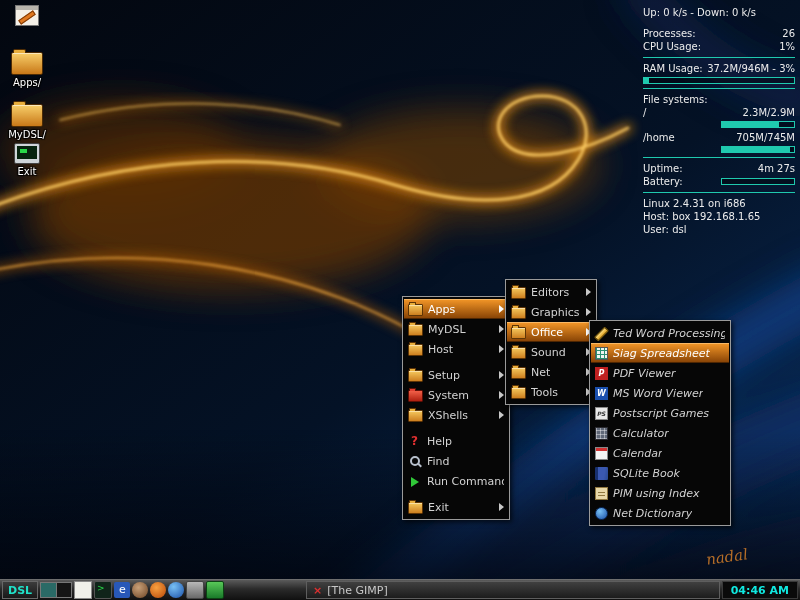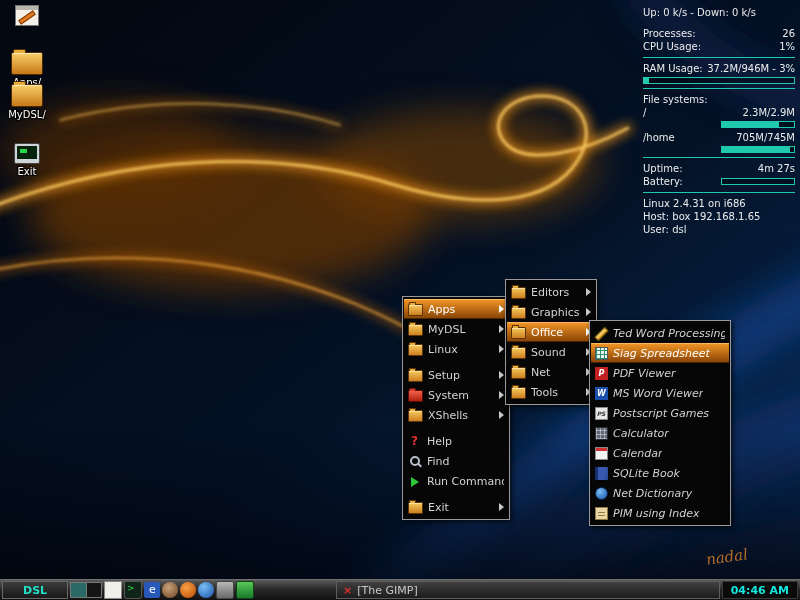--- a/index.html
+++ b/index.html
@@ -99,21 +99,21 @@
 
   
   #menu-root{left:402px;top:296px;width:104px;z-index:10;}
   #menu-apps{left:505px;top:279px;width:88px;z-index:11;}
   #menu-office{left:589px;top:320px;width:138px;z-index:12;font-style:italic;}
 
   
   .taskbar{position:absolute;left:0;right:0;bottom:0;height:21px;z-index:20;
     background:linear-gradient(#5a5a5a,#2a2a2a 45%,#101010);border-top:1px solid #6e6e6e;
     display:flex;align-items:center;gap:2px;padding:0 2px;box-sizing:border-box;}
-  .startbtn{height:16px;display:flex;align-items:center;padding:0 20px;color:#20e0c8;
+  .startbtn{height:16px;display:flex;align-items:center;padding:0 5px;color:#20e0c8;
     font-size:11px;font-weight:bold;background:linear-gradient(#3c3c3c,#181818);border:1px solid #686868;}
   .pager{width:30px;height:14px;display:flex;border:1px solid #777;background:#151515;}
   .pager span{flex:1;}
   .pager .active{background:#2a6a66;border-right:1px solid #777;}
   .tbicon{width:16px;height:16px;flex:0 0 auto;border-radius:2px;position:relative;}
   .tb-doc{background:#f0f0ea;border:1px solid #888;border-radius:0;}
   .tb-term{background:#10241a;border:1px solid #555;}
   .tb-term::before{content:">";position:absolute;left:2px;top:1px;color:#28d848;font-size:9px;}
   .tb-e{background:#2858b8;color:#fff;}
   .tb-e::before{content:"e";position:absolute;left:5px;top:1px;font-size:11px;color:#fff;}
@@ -178,21 +178,21 @@
     <rect y="430" width="800" height="170" fill="url(#fade)"></rect>
   </svg>
 
   <div class="dicon" style="left:0px;top:5px;">
     <div class="dedit"></div>
   </div>
   <div class="dicon" style="left:0px;top:52px;">
     <div class="dfolder"></div>
     <div class="dlabel">Apps/</div>
   </div>
-  <div class="dicon" style="left:0px;top:84px;">
+  <div class="dicon" style="left:0px;top:104px;">
     <div class="dfolder"></div>
     <div class="dlabel">MyDSL/</div>
   </div>
   <div class="dicon" style="left:0px;top:143px;">
     <div class="dexit"></div>
     <div class="dlabel">Exit</div>
   </div>
 
   <div class="signature">nadal</div>
 
@@ -254,21 +254,21 @@
       <span class="mlabel">Apps</span>
       <span class="arrow"></span>
     </div>
     <div class="mitem">
       <span class="mic folder"></span>
       <span class="mlabel">MyDSL</span>
       <span class="arrow"></span>
     </div>
     <div class="mitem">
       <span class="mic folder"></span>
-      <span class="mlabel">Linux</span>
+      <span class="mlabel">Host</span>
       <span class="arrow"></span>
     </div>
     <div class="msep"></div>
     <div class="mitem">
       <span class="mic folder"></span>
       <span class="mlabel">Setup</span>
       <span class="arrow"></span>
     </div>
     <div class="mitem">
       <span class="mic folder-red"></span>
@@ -361,26 +361,26 @@
     </div>
     <div class="mitem">
       <span class="oic cal"></span>
       <span class="mlabel">Calendar</span>
     </div>
     <div class="mitem">
       <span class="oic book"></span>
       <span class="mlabel">SQLite Book</span>
     </div>
     <div class="mitem">
+      <span class="oic idx"></span>
+      <span class="mlabel">PIM using Index</span>
+    </div>
+    <div class="mitem">
       <span class="oic globe"></span>
       <span class="mlabel">Net Dictionary</span>
-    </div>
-    <div class="mitem">
-      <span class="oic idx"></span>
-      <span class="mlabel">PIM using Index</span>
     </div>
   </div>
 
   <div class="taskbar">
     <div class="startbtn">DSL</div>
     <div class="pager">
       <span class="active"></span>
       <span></span>
     </div>
     <span class="tbicon tb-doc"></span>

